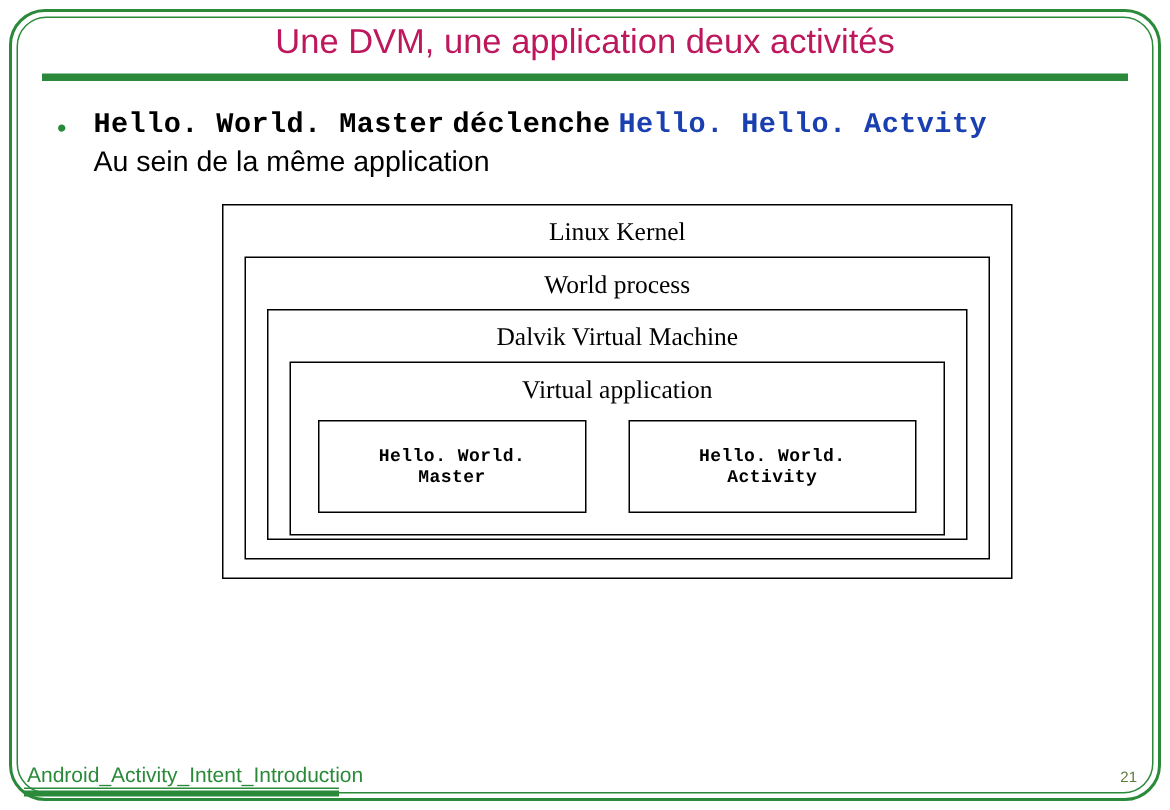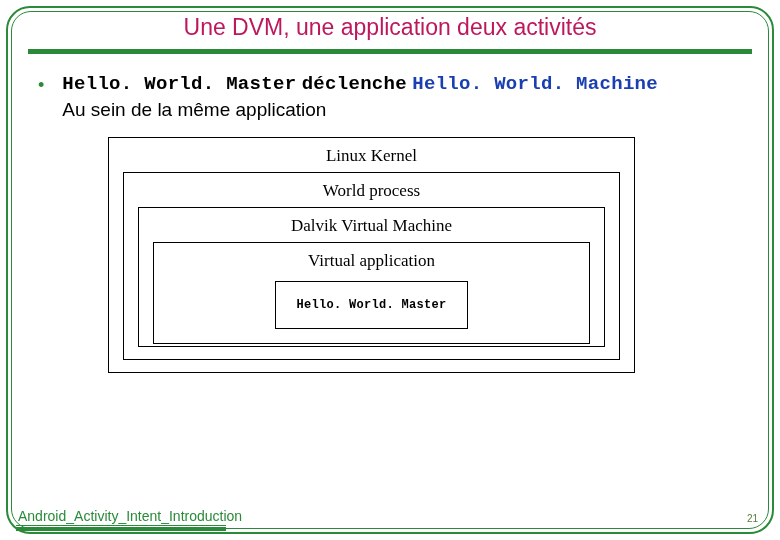--- a/index.html
+++ b/index.html
@@ -53,21 +53,21 @@
     padding-top: 2px;
   }
   .bullet-text {
     font-size: 19px;
     line-height: 26px;
     color: #000;
   }
   .code { font-family: "Courier New", Courier, monospace; font-weight: bold; letter-spacing: 0.3px; }
   .code.blue { color: #1a3fb0; }
   .diagram-wrap {
-    margin: 14px 0 0 70px;
+    margin: 14px 0 0 110px;
     width: 527px;
   }
   .box {
     border: 1px solid #000;
     background: #fff;
     padding: 4px 10px 12px 10px;
   }
   .box-label {
     text-align: center;
     font-family: "Times New Roman", Times, serif;
@@ -134,36 +134,37 @@
 
 <div class="title">Une DVM, une application deux activités</div>
 <div class="title-underline"></div>
 
 <div class="content">
   <div class="bullet-row">
     <div class="bullet">•</div>
     <div class="bullet-text">
       <span class="code">Hello. World. Master</span>
       <span class="code">déclenche</span>
-      <span class="code blue">Hello. World. Machine</span><br>
+      <span class="code blue">Hello. Hello. Actvity</span><br>
       <span>Au sein de la même application</span>
     </div>
   </div>
 
   <div class="diagram-wrap">
     <div class="box b-kernel">
       <div class="box-label">Linux Kernel</div>
       <div class="box b-process">
         <div class="box-label">World process</div>
         <div class="box b-dvm">
           <div class="box-label">Dalvik Virtual Machine</div>
           <div class="box b-app">
             <div class="box-label">Virtual application</div>
             <div class="activities">
               <div class="activity-box">Hello. World. Master</div>
+              <div class="activity-box">Hello. World. Activity</div>
             </div>
           </div>
         </div>
       </div>
     </div>
   </div>
 </div>
 
 <div class="footer-left">Android_Activity_Intent_Introduction</div>
 <div class="footer-bar"></div>

